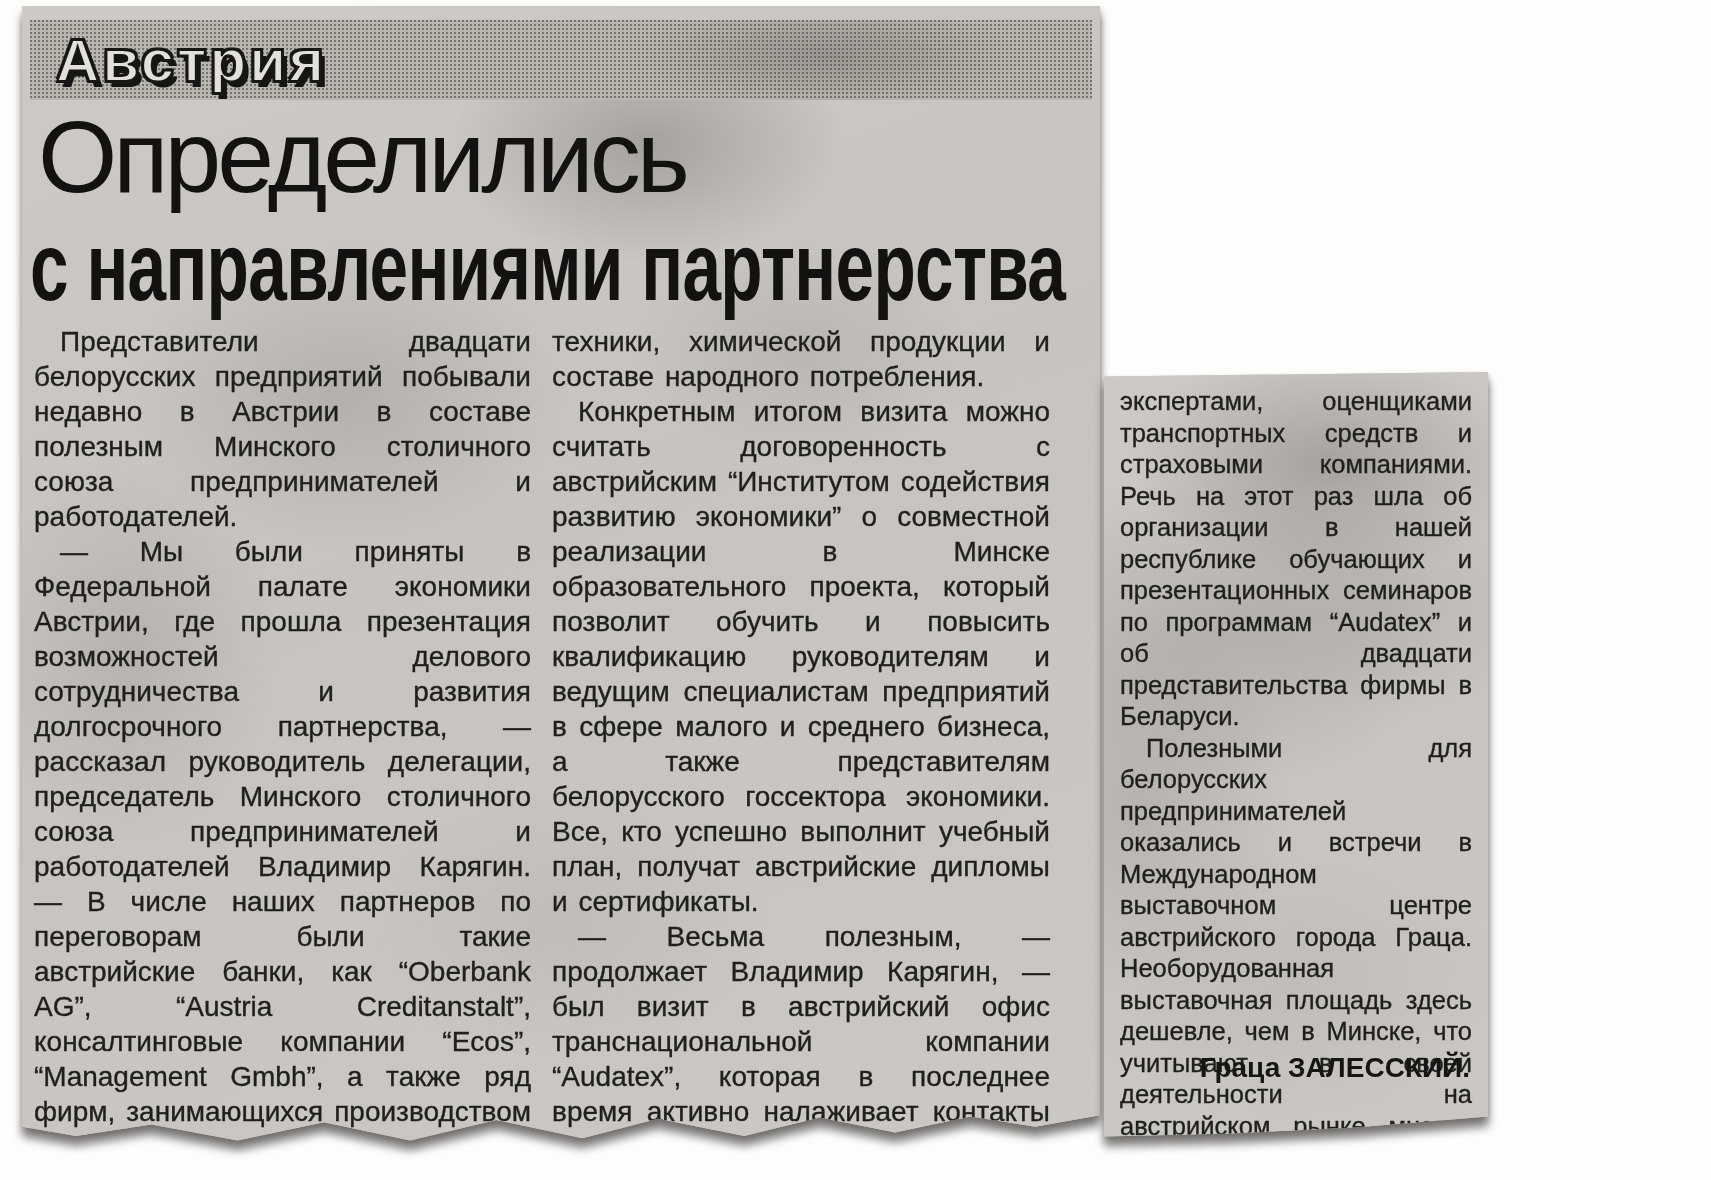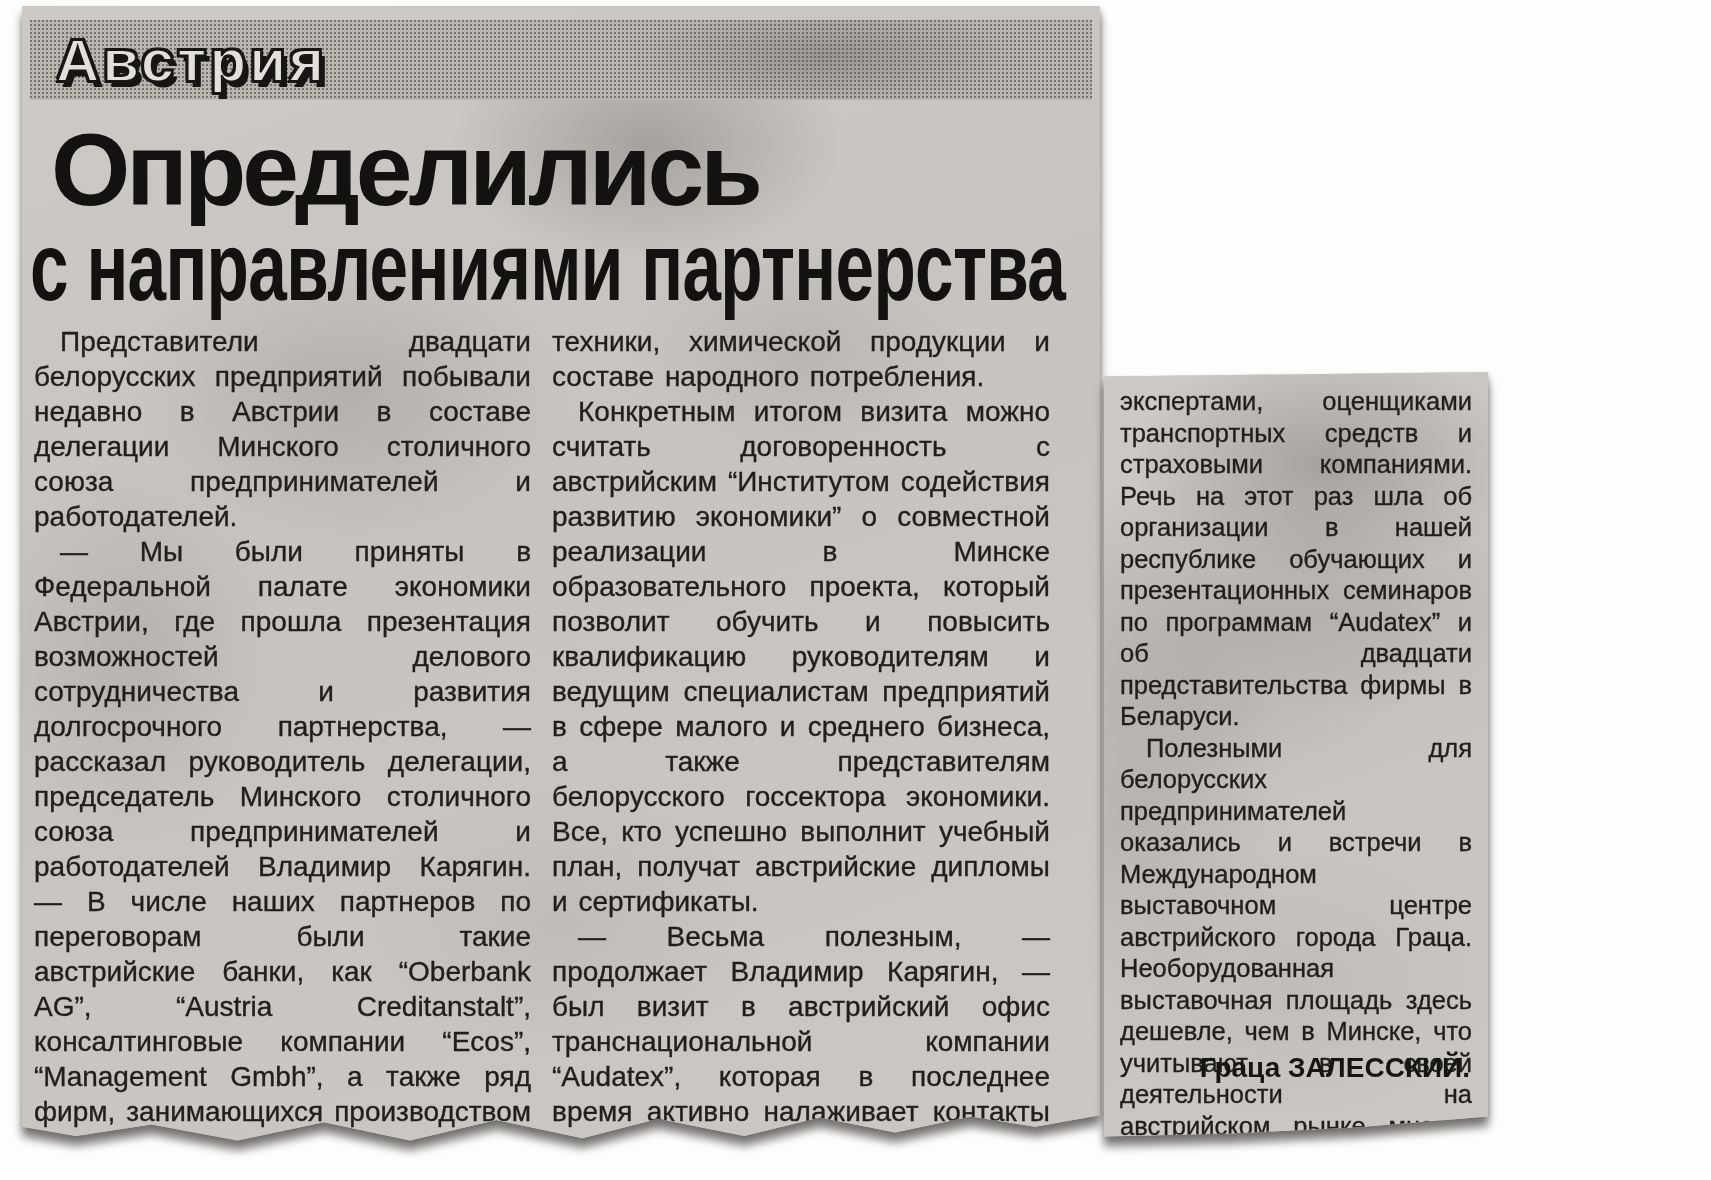--- a/index.html
+++ b/index.html
@@ -65,23 +65,23 @@
     padding-left: 26px;
     -webkit-text-stroke: 2px #181715;
     text-shadow:
       -2px -2px 0 #181715, 2px -2px 0 #181715,
       -2px 2px 0 #181715, 2px 2px 0 #181715,
       5px 6px 0 rgba(15,14,12,0.95);
   }
   .hl1 {
     position: absolute;
     left: 16px; top: 100px;
-    margin: 13px;
+    margin: 0;
     font-size: 102px;
-    font-weight: 700;
+    font-weight: 400;
     letter-spacing: -4px;
     line-height: 1.0;
     color: #131211;
     white-space: nowrap;
   }
   .hl2 {
     position: absolute;
     left: 8px; top: 212px;
     margin: 0;
     font-size: 97px;
@@ -127,21 +127,21 @@
     <div class="clip-main paper">
 
       <div class="kicker-band">
         <span class="kicker">Австрия</span>
       </div>
 
       <h1 class="hl1">Определились</h1>
       <h1 class="hl2">с направлениями партнерства</h1>
 
       <div class="col col1">
-        <p lang="ru" class="indent">Представители двадцати белорусских предприятий побывали недавно в Австрии в составе делегации Минского столичного союза предпринимателей и работодателей.</p>
+        <p lang="ru" class="indent">Представители двадцати белорусских предприятий побывали недавно в Австрии в составе полезным Минского столичного союза предпринимателей и работодателей.</p>
         <p lang="ru" class="indent">— Мы были приняты в Федеральной палате экономики Австрии, где прошла презентация возможностей делового сотрудничества и развития долгосрочного партнерства, — рассказал руководитель делегации, председатель Минского столичного союза предпринимателей и работодателей Владимир Карягин. — В числе наших партнеров по переговорам были такие австрийские банки, как “Oberbank AG”, “Austria Creditanstalt”, консалтинговые компании “Ecos”, “Management Gmbh”, а также ряд фирм, занимающихся производством и продажей медицинских препаратов и</p>
       </div>
 
       <div class="col col2">
         <p lang="ru" class="cont">техники, химической продукции и составе народного потребления.</p>
         <p lang="ru" class="indent">Конкретным итогом визита можно считать договоренность с австрийским “Институтом содействия развитию экономики” о совместной реализации в Минске образовательного проекта, который позволит обучить и повысить квалификацию руководителям и ведущим специалистам предприятий в сфере малого и среднего бизнеса, а также представителям белорусского госсектора экономики. Все, кто успешно выполнит учебный план, получат австрийские дипломы и сертификаты.</p>
         <p lang="ru" class="indent">— Весьма полезным, — продолжает Владимир Карягин, — был визит в австрийский офис транснациональной компании “Audatex”, которая в последнее время активно налаживает контакты с нашими</p>
       </div>
 
     </div>

